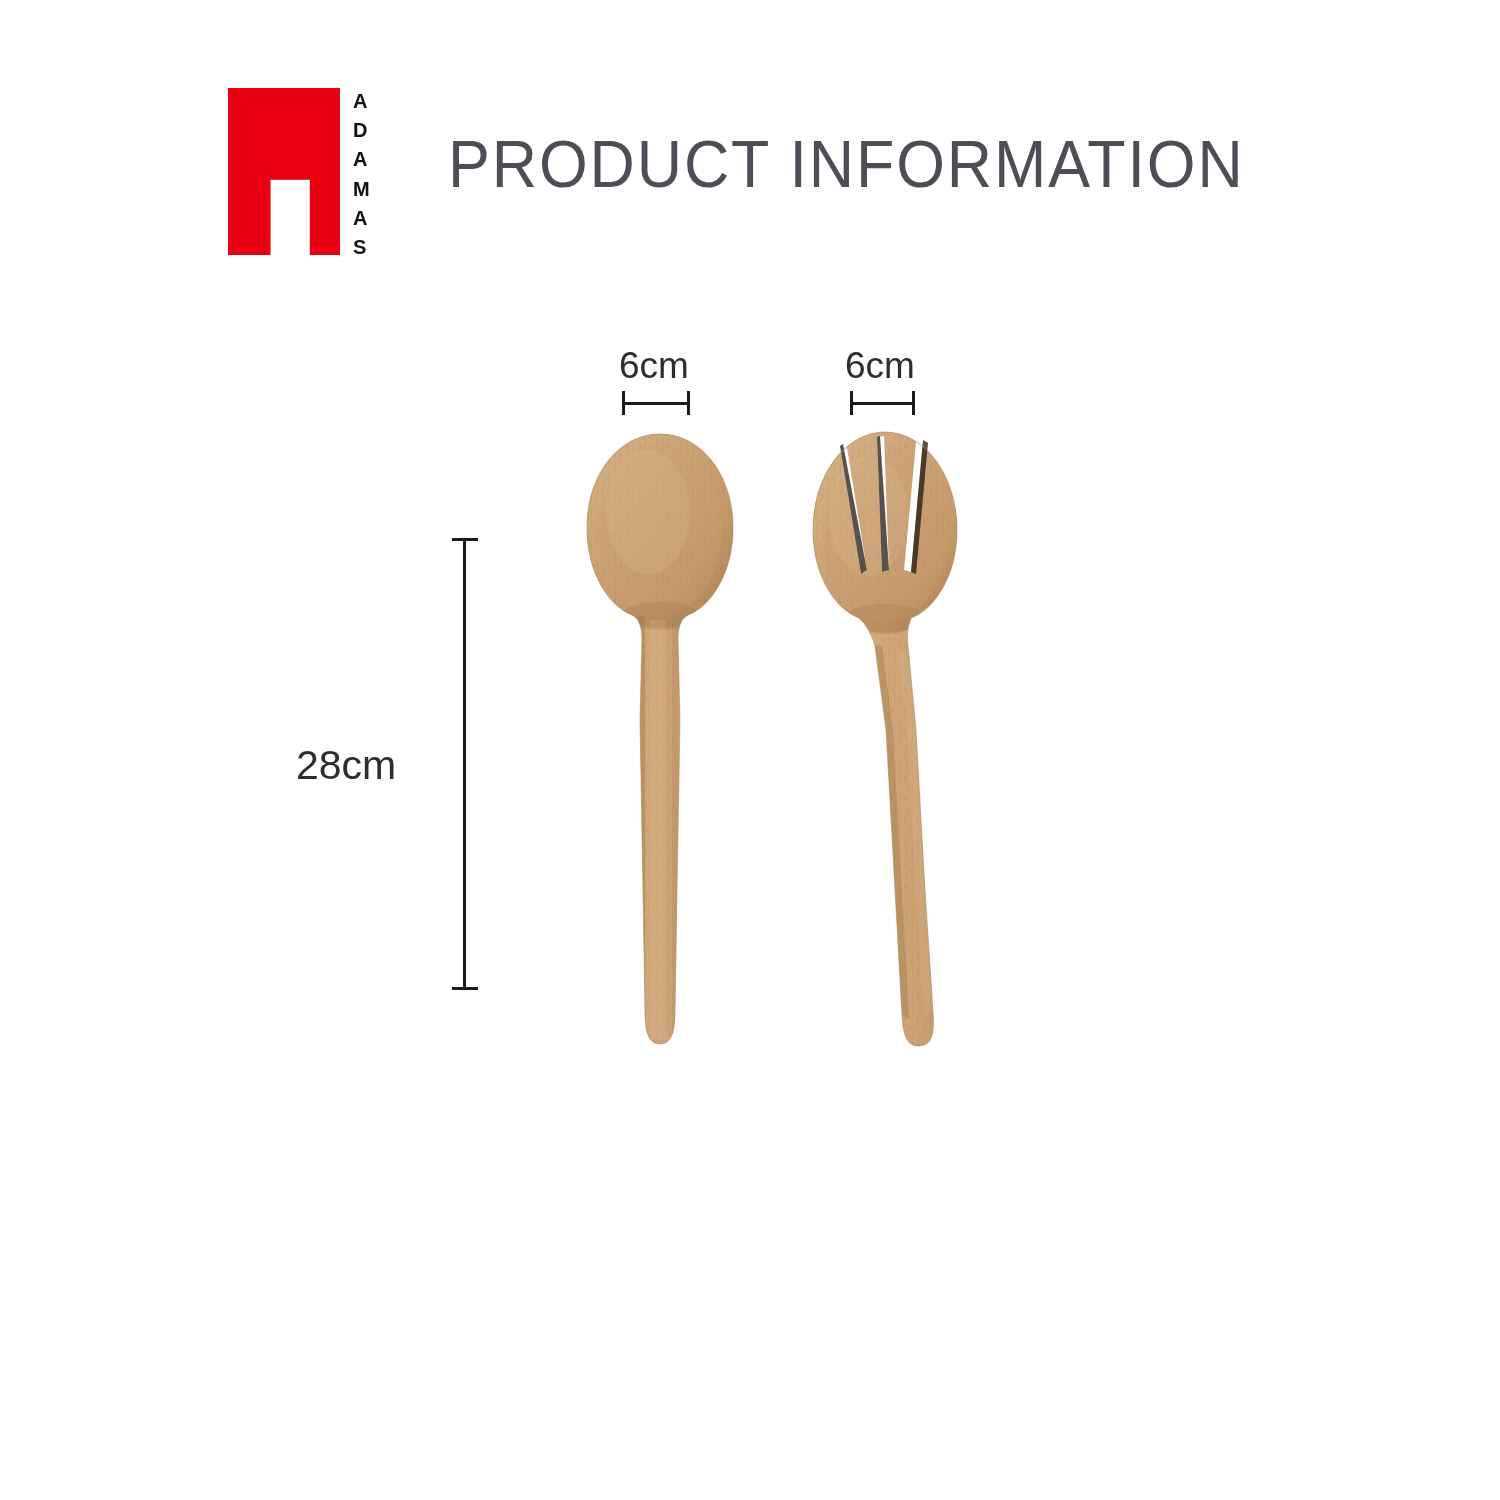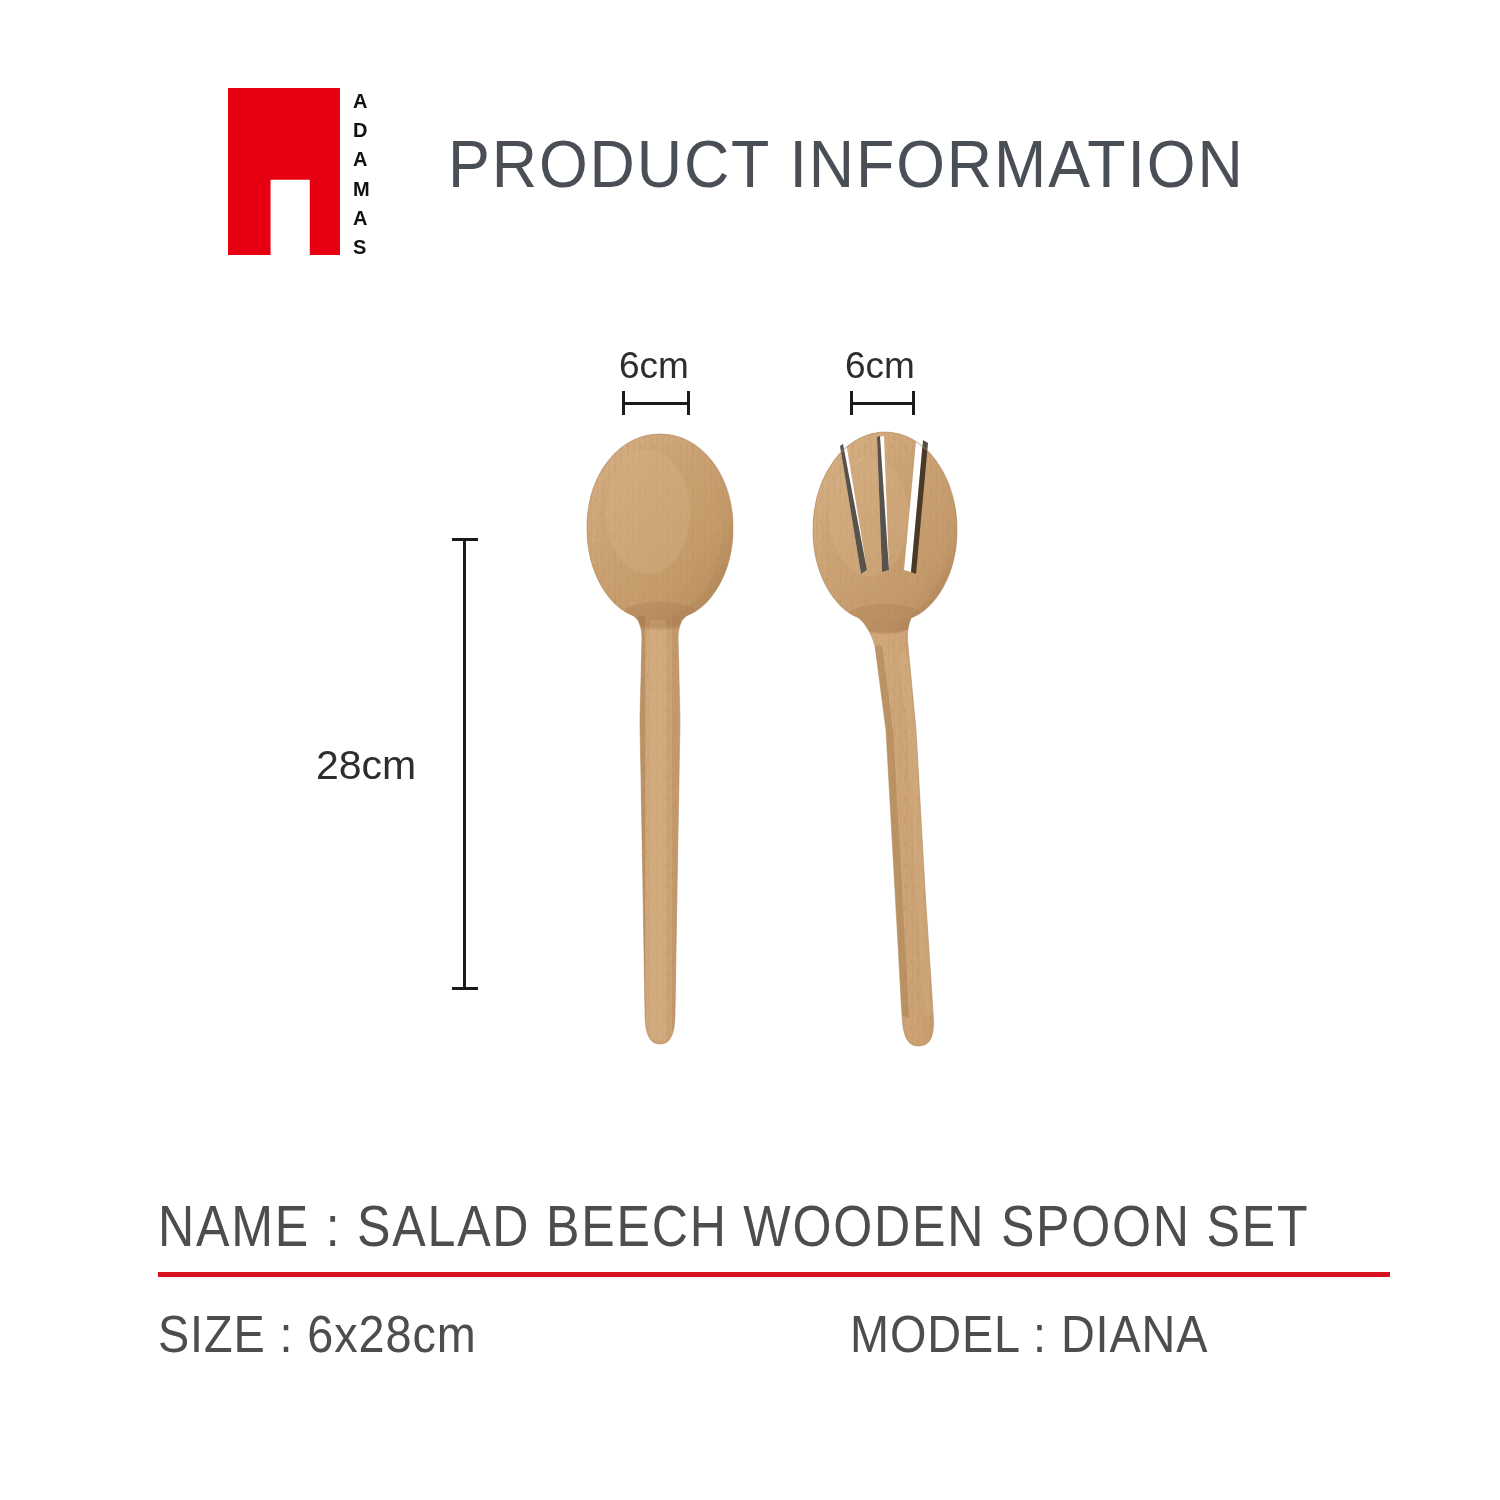--- a/index.html
+++ b/index.html
@@ -120,21 +120,21 @@
     left: 0;
     width: 26px;
     height: 3px;
     background: #1b1b1b;
   }
   #dim-vertical .vcap.t { top: 0; }
   #dim-vertical .vcap.b { bottom: 0; }
 
   #dim-label-v {
     position: absolute;
-    left: 316px;
+    left: 296px;
     top: 745px;
     font-family: "Liberation Sans", sans-serif;
     font-size: 41px;
     color: #2d2d2d;
     line-height: 1;
     white-space: nowrap;
   }
 
   
   #product-stage {
@@ -405,20 +405,14 @@
                L 110 470
                L 101 310
                L 90 226
                C 88 218, 84 210, 79 203
                L 74 198
                C 49 188, 28 154, 28 110
                C 28 56, 60 12, 100 12 Z" fill="none" stroke="#b08a5e" stroke-width="1.1" opacity="0.55"></path>
     </svg>
   </div>
 
-  <div id="spec-block">
-    <div id="spec-name" class="spec-text">NAME : SALAD  BEECH  WOODEN  SPOON  SET</div>
-    <div id="spec-divider"></div>
-    <div id="spec-size" class="spec-text">SIZE :  6x28cm</div>
-    <div id="spec-model" class="spec-text">MODEL :  DIANA</div>
-  </div>
 
 </div>
 
 </body></html>

